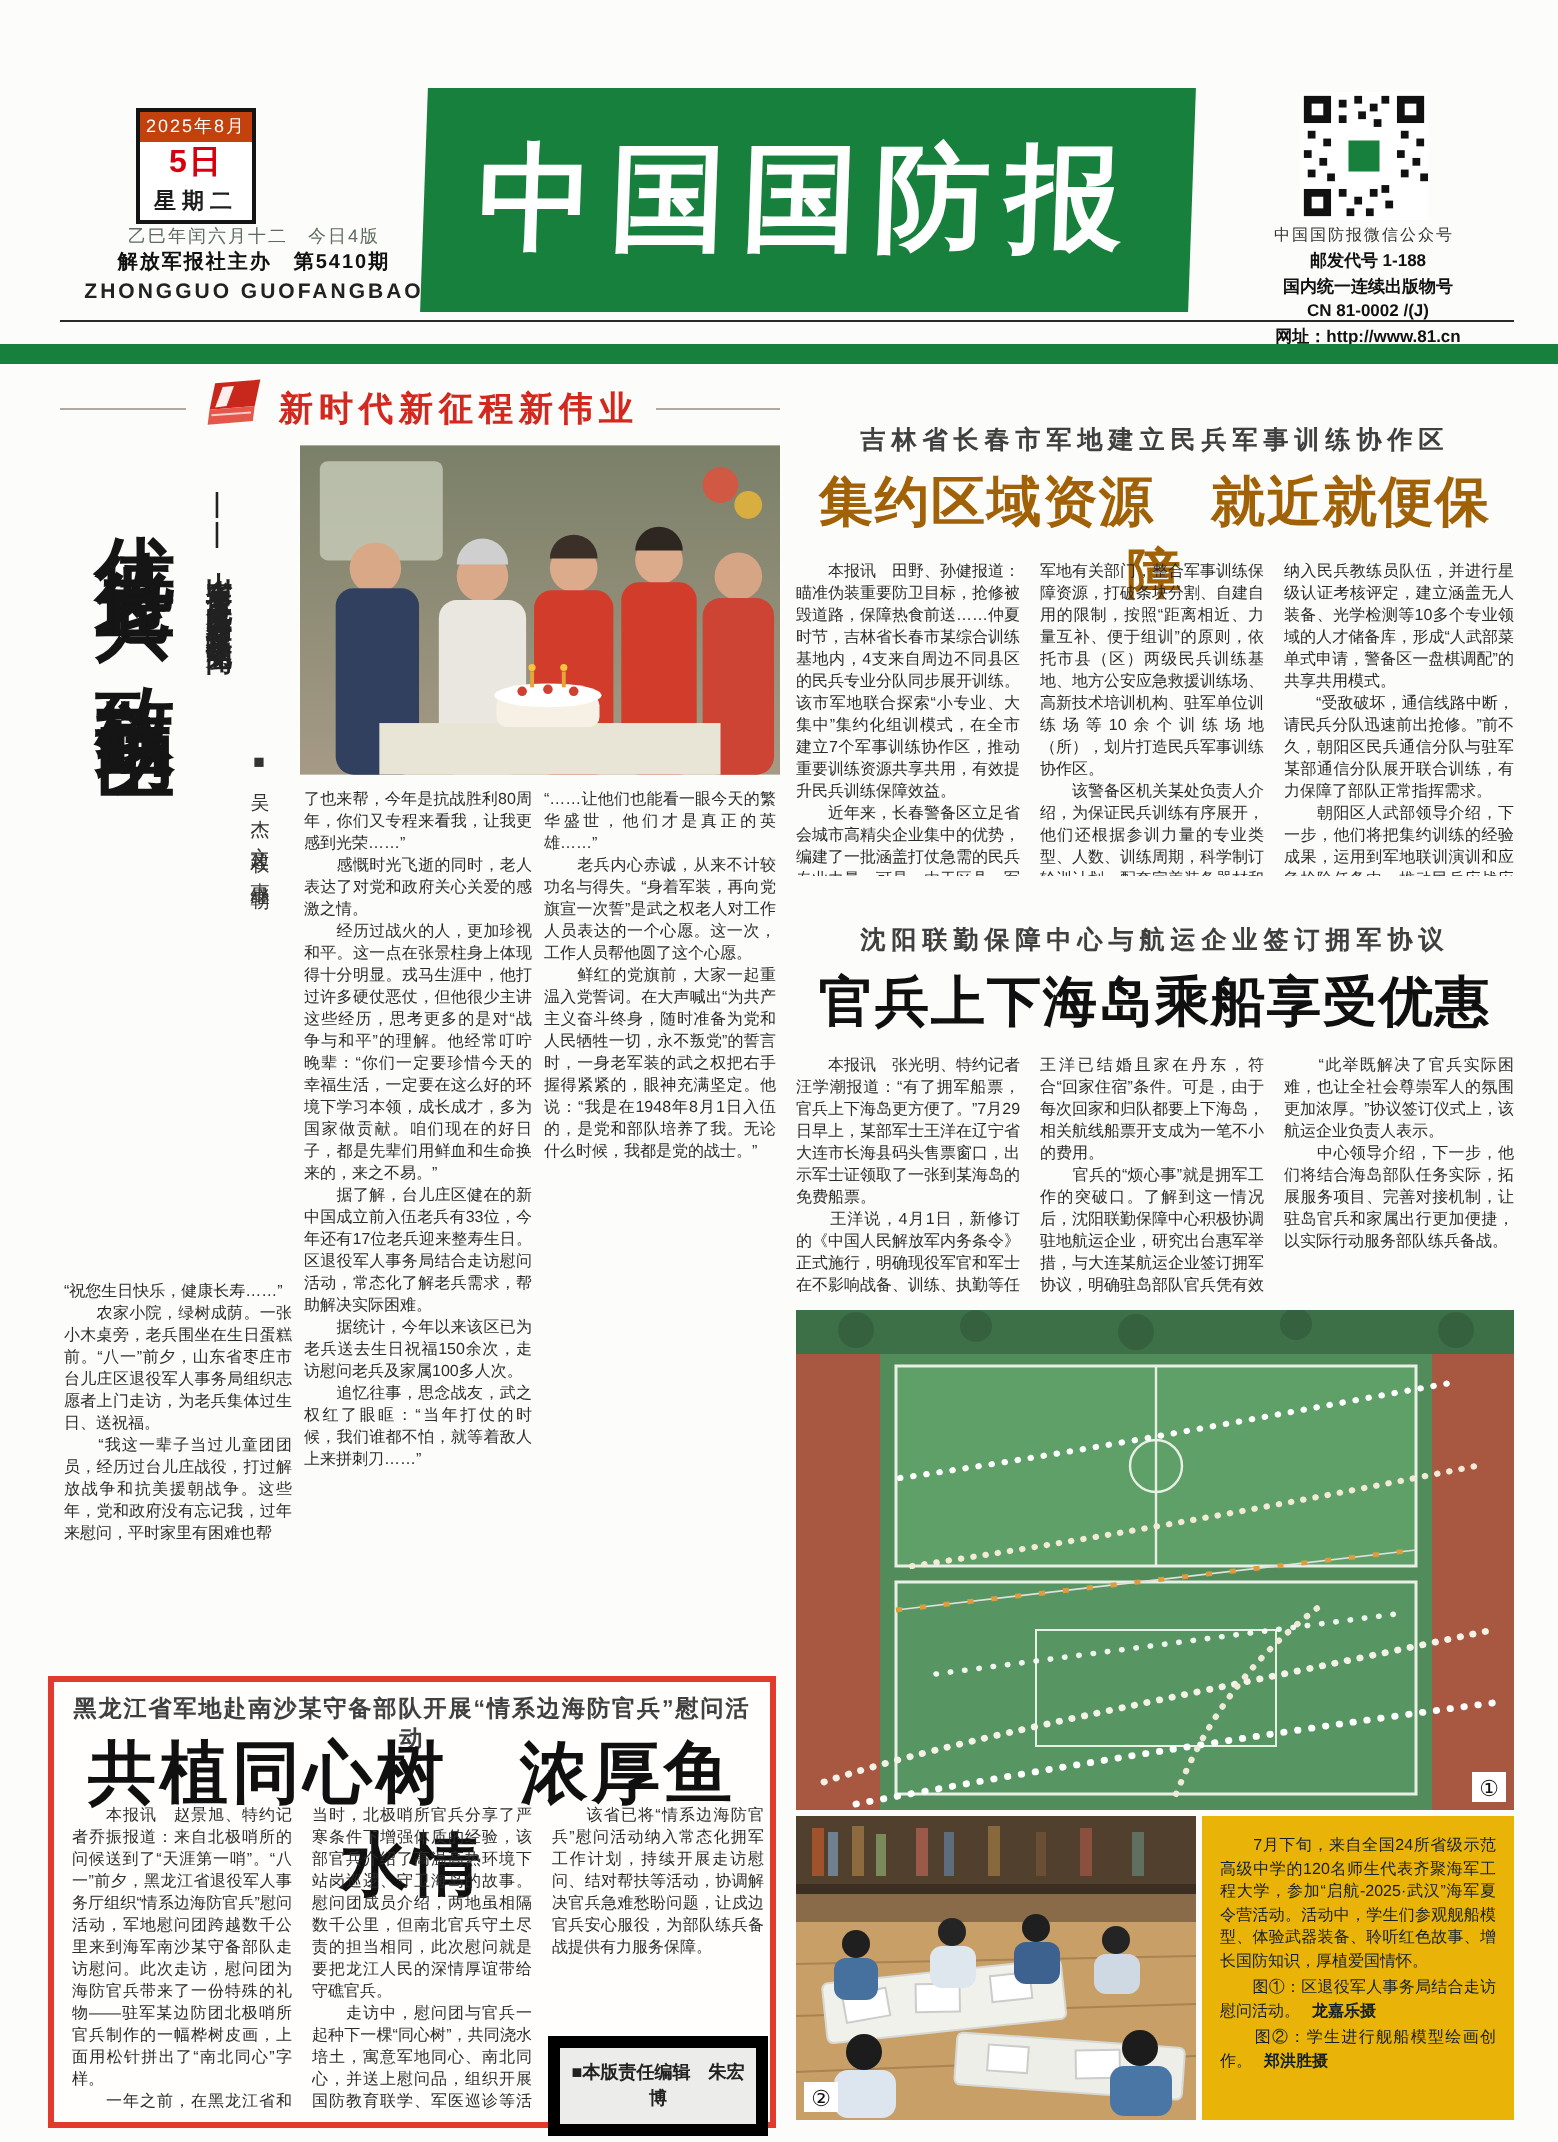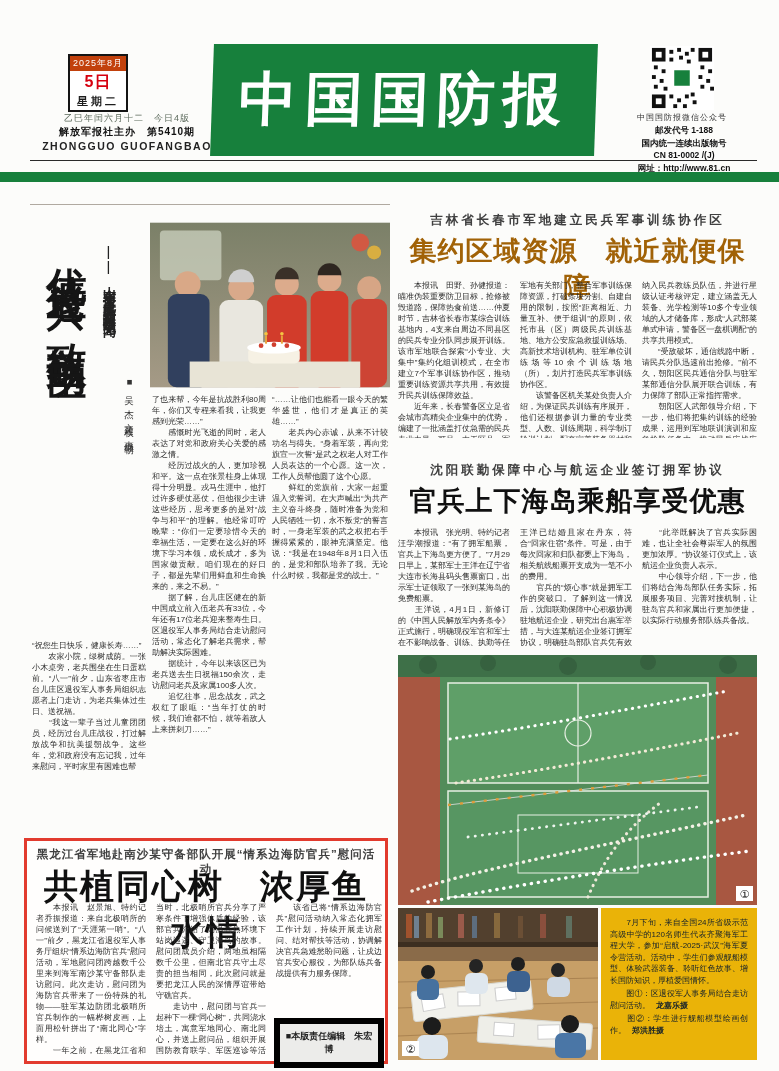--- a/index.html
+++ b/index.html
@@ -145,20 +145,31 @@
   </div>
 
   <div class="abs slogan-row">
     <div class="rule"></div>
     <div class="rule"></div>
   </div>
   <div class="abs green-bar"></div>
 
   <div class="abs badge-row">
     <div class="dash"></div>
+    <div class="badge-core">
+      <span>
+        <svg width="32" height="28" viewBox="0 0 34 28">
+          <polygon points="7,3 31,1 28,15 4,17" fill="#c8281c"></polygon>
+          <polygon points="4,17 28,15 27,23 3,25" fill="#e4574a"></polygon>
+          <polygon points="11,5 17,4.5 13,15 7,15.8" fill="#fff" opacity="0.92"></polygon>
+          <line x1="5" y1="20" x2="26" y2="18.5" stroke="#fff" stroke-width="1" opacity="0.7"></line>
+        </svg>
+      </span>
+      <span class="badge-label">新时代新征程新伟业</span>
+    </div>
     <div class="dash"></div>
   </div>
 
   <div class="abs photo-main">
     <svg width="240" height="166" viewBox="0 0 242 166">
       <defs>
         <linearGradient id="bg1" x1="0" y1="0" x2="0" y2="1">
           <stop offset="0" stop-color="#7b8068"></stop>
             <stop offset="1" stop-color="#a59a86"></stop>
         </linearGradient>

